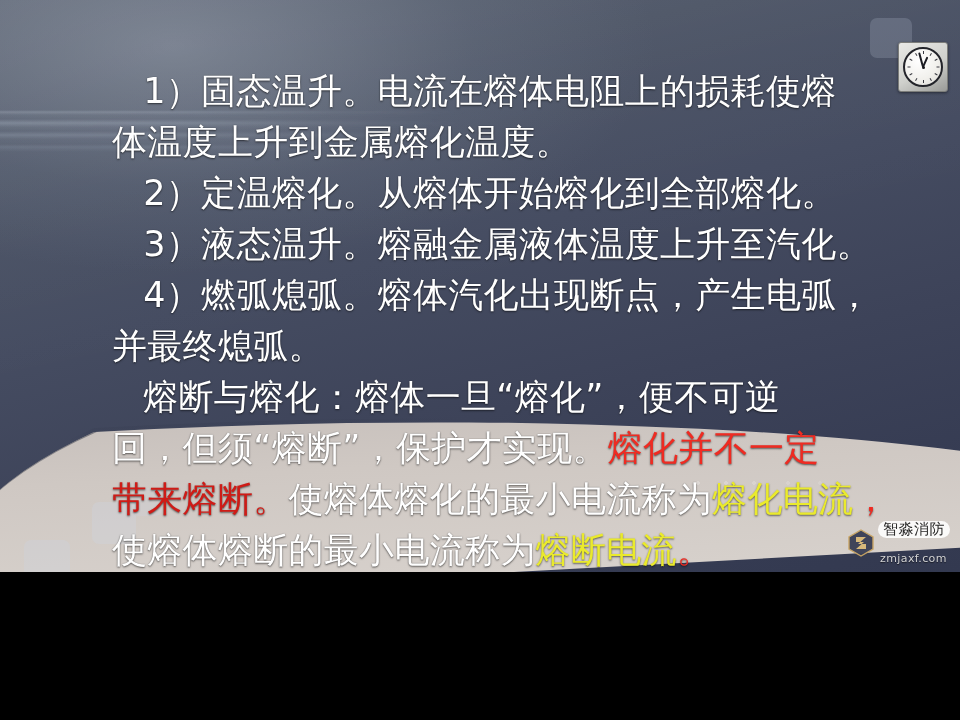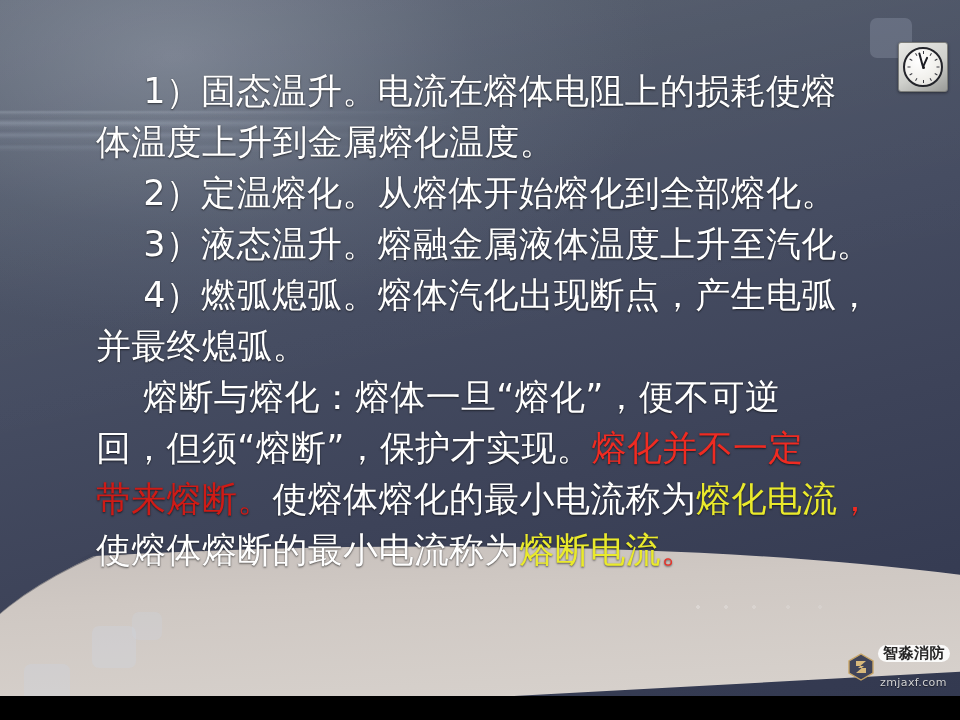--- a/index.html
+++ b/index.html
@@ -6,21 +6,21 @@
   html, body {
     margin: 0;
     padding: 0;
     background: #000;
   }
   * { box-sizing: border-box; }
 
   #slide {
     position: relative;
     width: 960px;
-    height: 696px;
+    height: 572px;
     overflow: hidden;
     font-family: "DejaVu Sans", "Liberation Sans", sans-serif;
     
     background:
       radial-gradient(ellipse 70% 55% at 18% 8%, rgba(150,158,172,0.55) 0%, rgba(120,130,148,0.20) 45%, rgba(0,0,0,0) 72%),
       linear-gradient(166deg, #565e6d 0%, #4d5566 22%, #454c61 44%, #3d4359 66%, #363c53 86%, #333950 100%);
   }
 
   
   .streaks {
@@ -149,40 +149,40 @@
     top: 66px;
     width: 820px;
     color: #ffffff;
     font-size: 35px;
     line-height: 50px;
     letter-spacing: 0.3px;
     text-shadow: 0 1px 2px rgba(0,0,0,0.55), 0 0 1px rgba(0,0,0,0.4);
     white-space: pre-wrap;
   }
   .para { margin: 0 0 1px 0; text-indent: 1.35em; }
-  .para.noindent { text-indent: 0; }
+  .para.noindent { text-indent: 0; margin-left: 16px; }
   .hl-red    { color: #ef2b22; text-shadow: 0 1px 2px rgba(0,0,0,0.6); }
   .hl-red2   { color: #cf1b16; text-shadow: 0 1px 2px rgba(0,0,0,0.6); }
   .hl-yellow { color: #eaea2c; text-shadow: 0 1px 2px rgba(0,0,0,0.6); }
 
   
   .watermark {
     position: absolute;
     right: 10px; bottom: 8px;
     display: flex; align-items: center; gap: 4px;
     opacity: 0.96;
   }
   .wm-logo {
     width: 26px; height: 28px;
     position: relative;
     flex: 0 0 auto;
   }
   .wm-text { display: flex; flex-direction: column; line-height: 1; }
   .wm-brand {
-    font-size: 15px; font-weight: 700; color: #1d1d1d;
+    font-size: 15px; font-weight: 400; color: #1d1d1d;
     background: rgba(255,255,255,0.92);
     border-radius: 9px;
     padding: 1px 5px;
     letter-spacing: 0.5px;
   }
   .wm-url {
     font-size: 11px; color: #d9d9d9; letter-spacing: 0.4px;
     margin-top: 15px; padding-left: 2px;
     text-shadow: 0 1px 1px rgba(0,0,0,0.6);
   }

